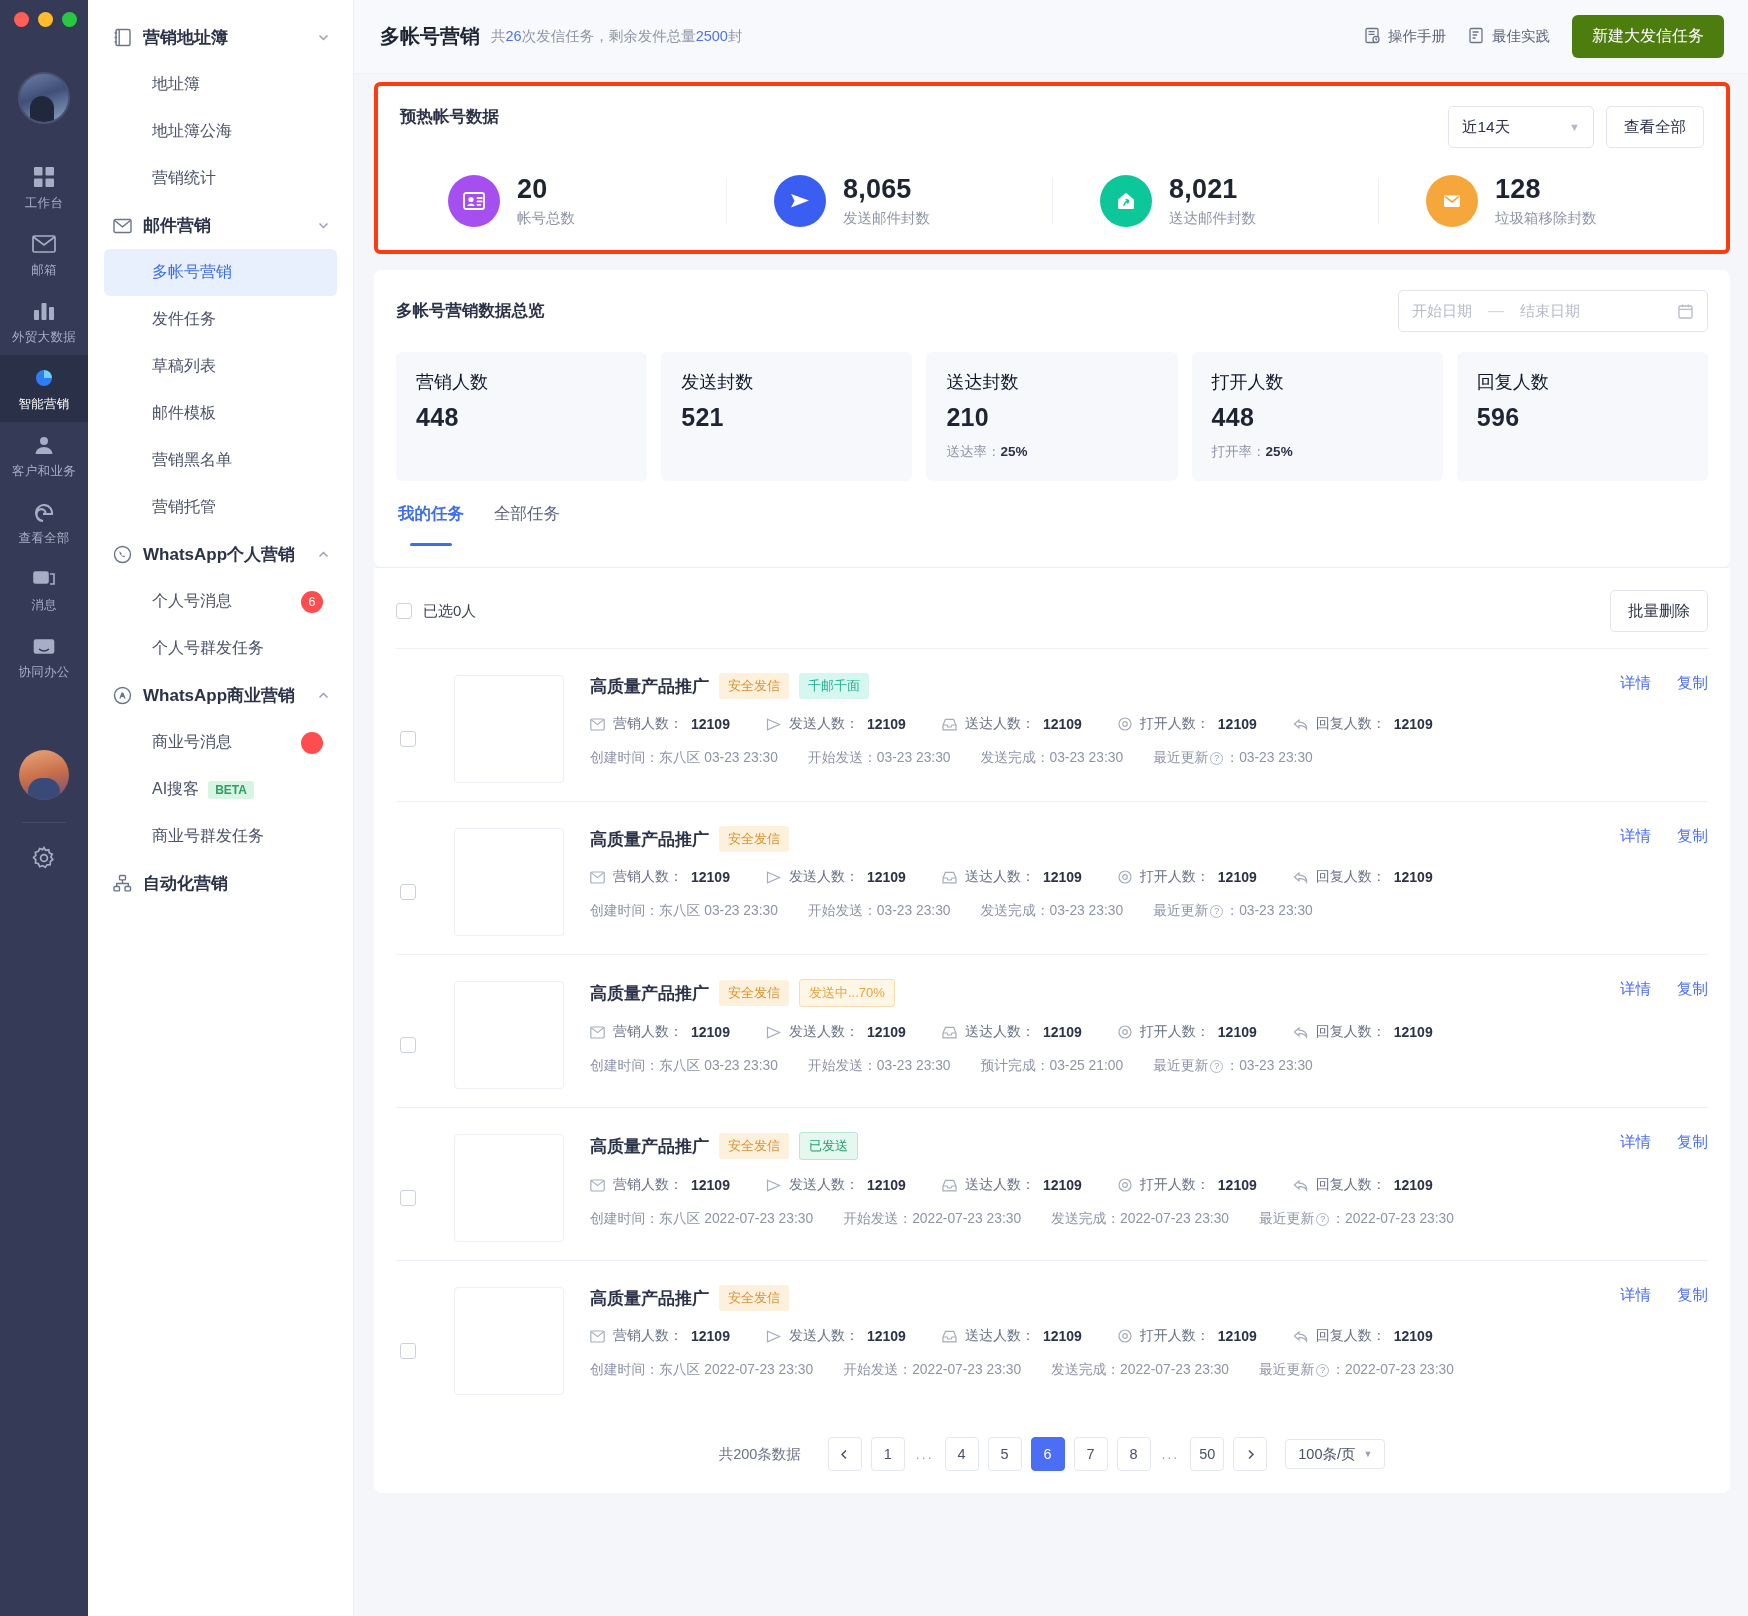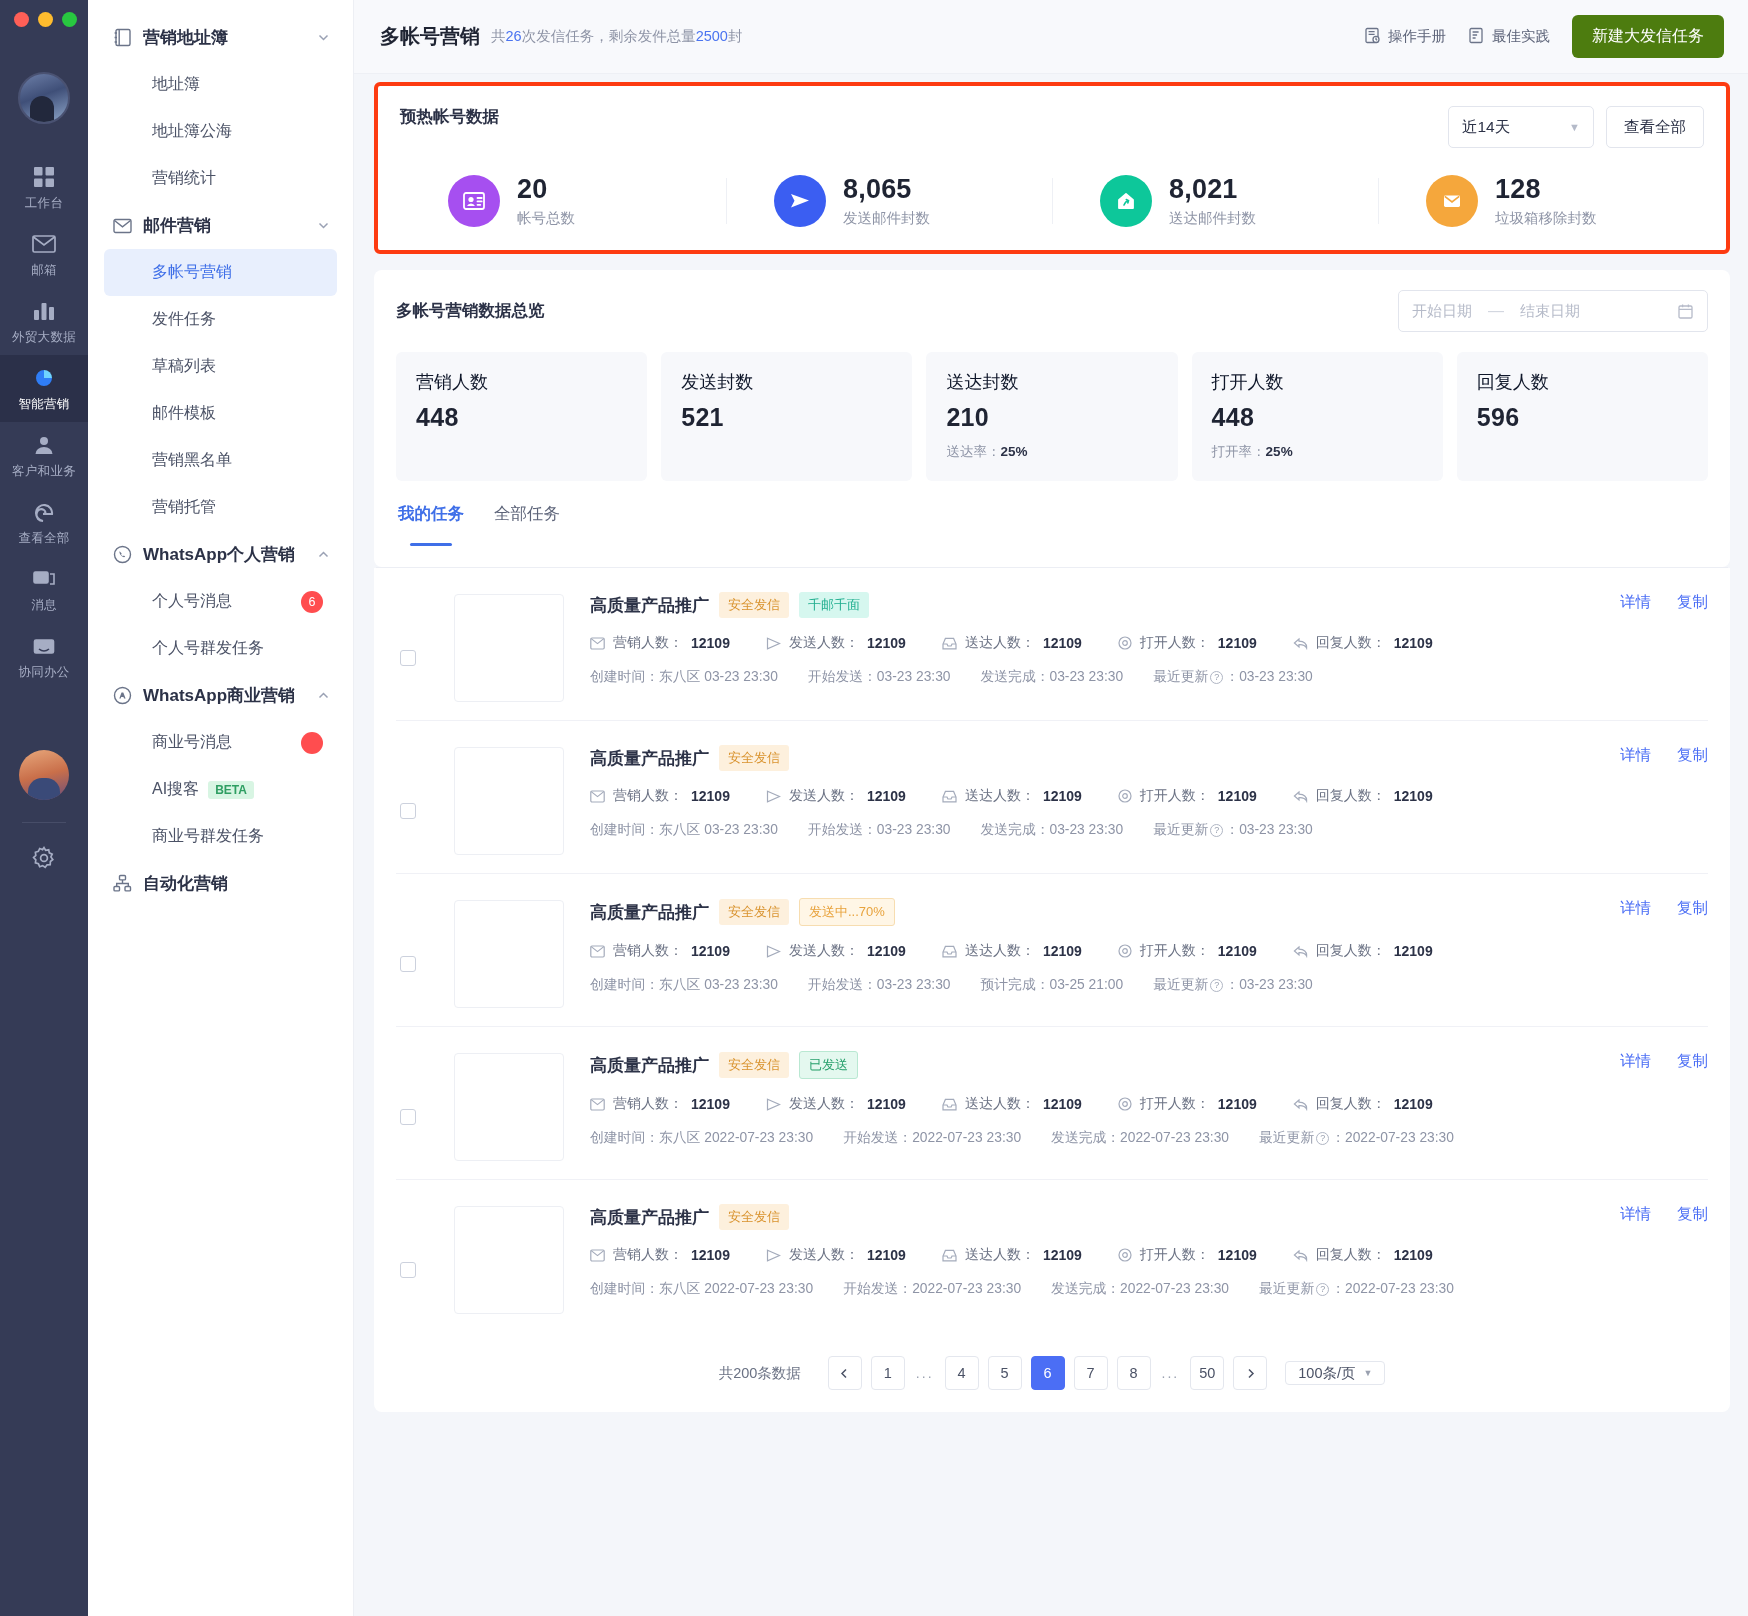--- a/index.html
+++ b/index.html
@@ -231,21 +231,21 @@
   .ptotal { font-size: 14.5px; color: #6b7284; margin-right: 18px; }
   .pbtn {
     min-width: 34px; height: 34px; border-radius: 4px; border: 1px solid #e4e7ee;
     background: #fff; display: flex; align-items: center; justify-content: center;
     font-size: 14.5px; color: #4b5266; cursor: pointer; padding: 0 8px;
     font-family: inherit;
   }
   .pbtn.active { background: #4b6ef5; border-color: #4b6ef5; color: #fff; }
   .pdots { color: #9aa1b0; font-size: 14px; letter-spacing: 2px; padding: 0 2px; }
   .psize {
-    min-width: 100px; height: 24px; border: 1px solid #e4e7ee; border-radius: 4px;
+    min-width: 100px; height: 30px; border: 1px solid #e4e7ee; border-radius: 4px;
     background: #fff; display: flex; align-items: center; justify-content: center; gap: 8px;
     font-size: 14.5px; color: #4b5266; margin-left: 9px; cursor: pointer;
   }
 </style>
 </head>
 <body>
 
 <div class="app">
 
   <div class="rail">
@@ -620,20 +620,25 @@
 
         <div class="tabs">
           <span class="tab active">我的任务</span>
           <span class="tab">全部任务</span>
         </div>
       </div>
       <div class="tabline"></div>
 
       <div class="listwrap">
 
+        <div class="listbar">
+          <span class="chk"></span>
+          <span class="sel-txt">已选0人</span>
+          <button class="btn-del">批量删除</button>
+        </div>
 
         <div class="trow">
           <span class="trow-chk"></span>
           <span class="thumb"></span>
           <div class="tbody">
             <div class="tline1">
               <span class="tname">高质量产品推广</span>
               <span class="tag tag-safe">安全发信</span>
               <span class="tag tag-qian">千邮千面</span>
             </div>

